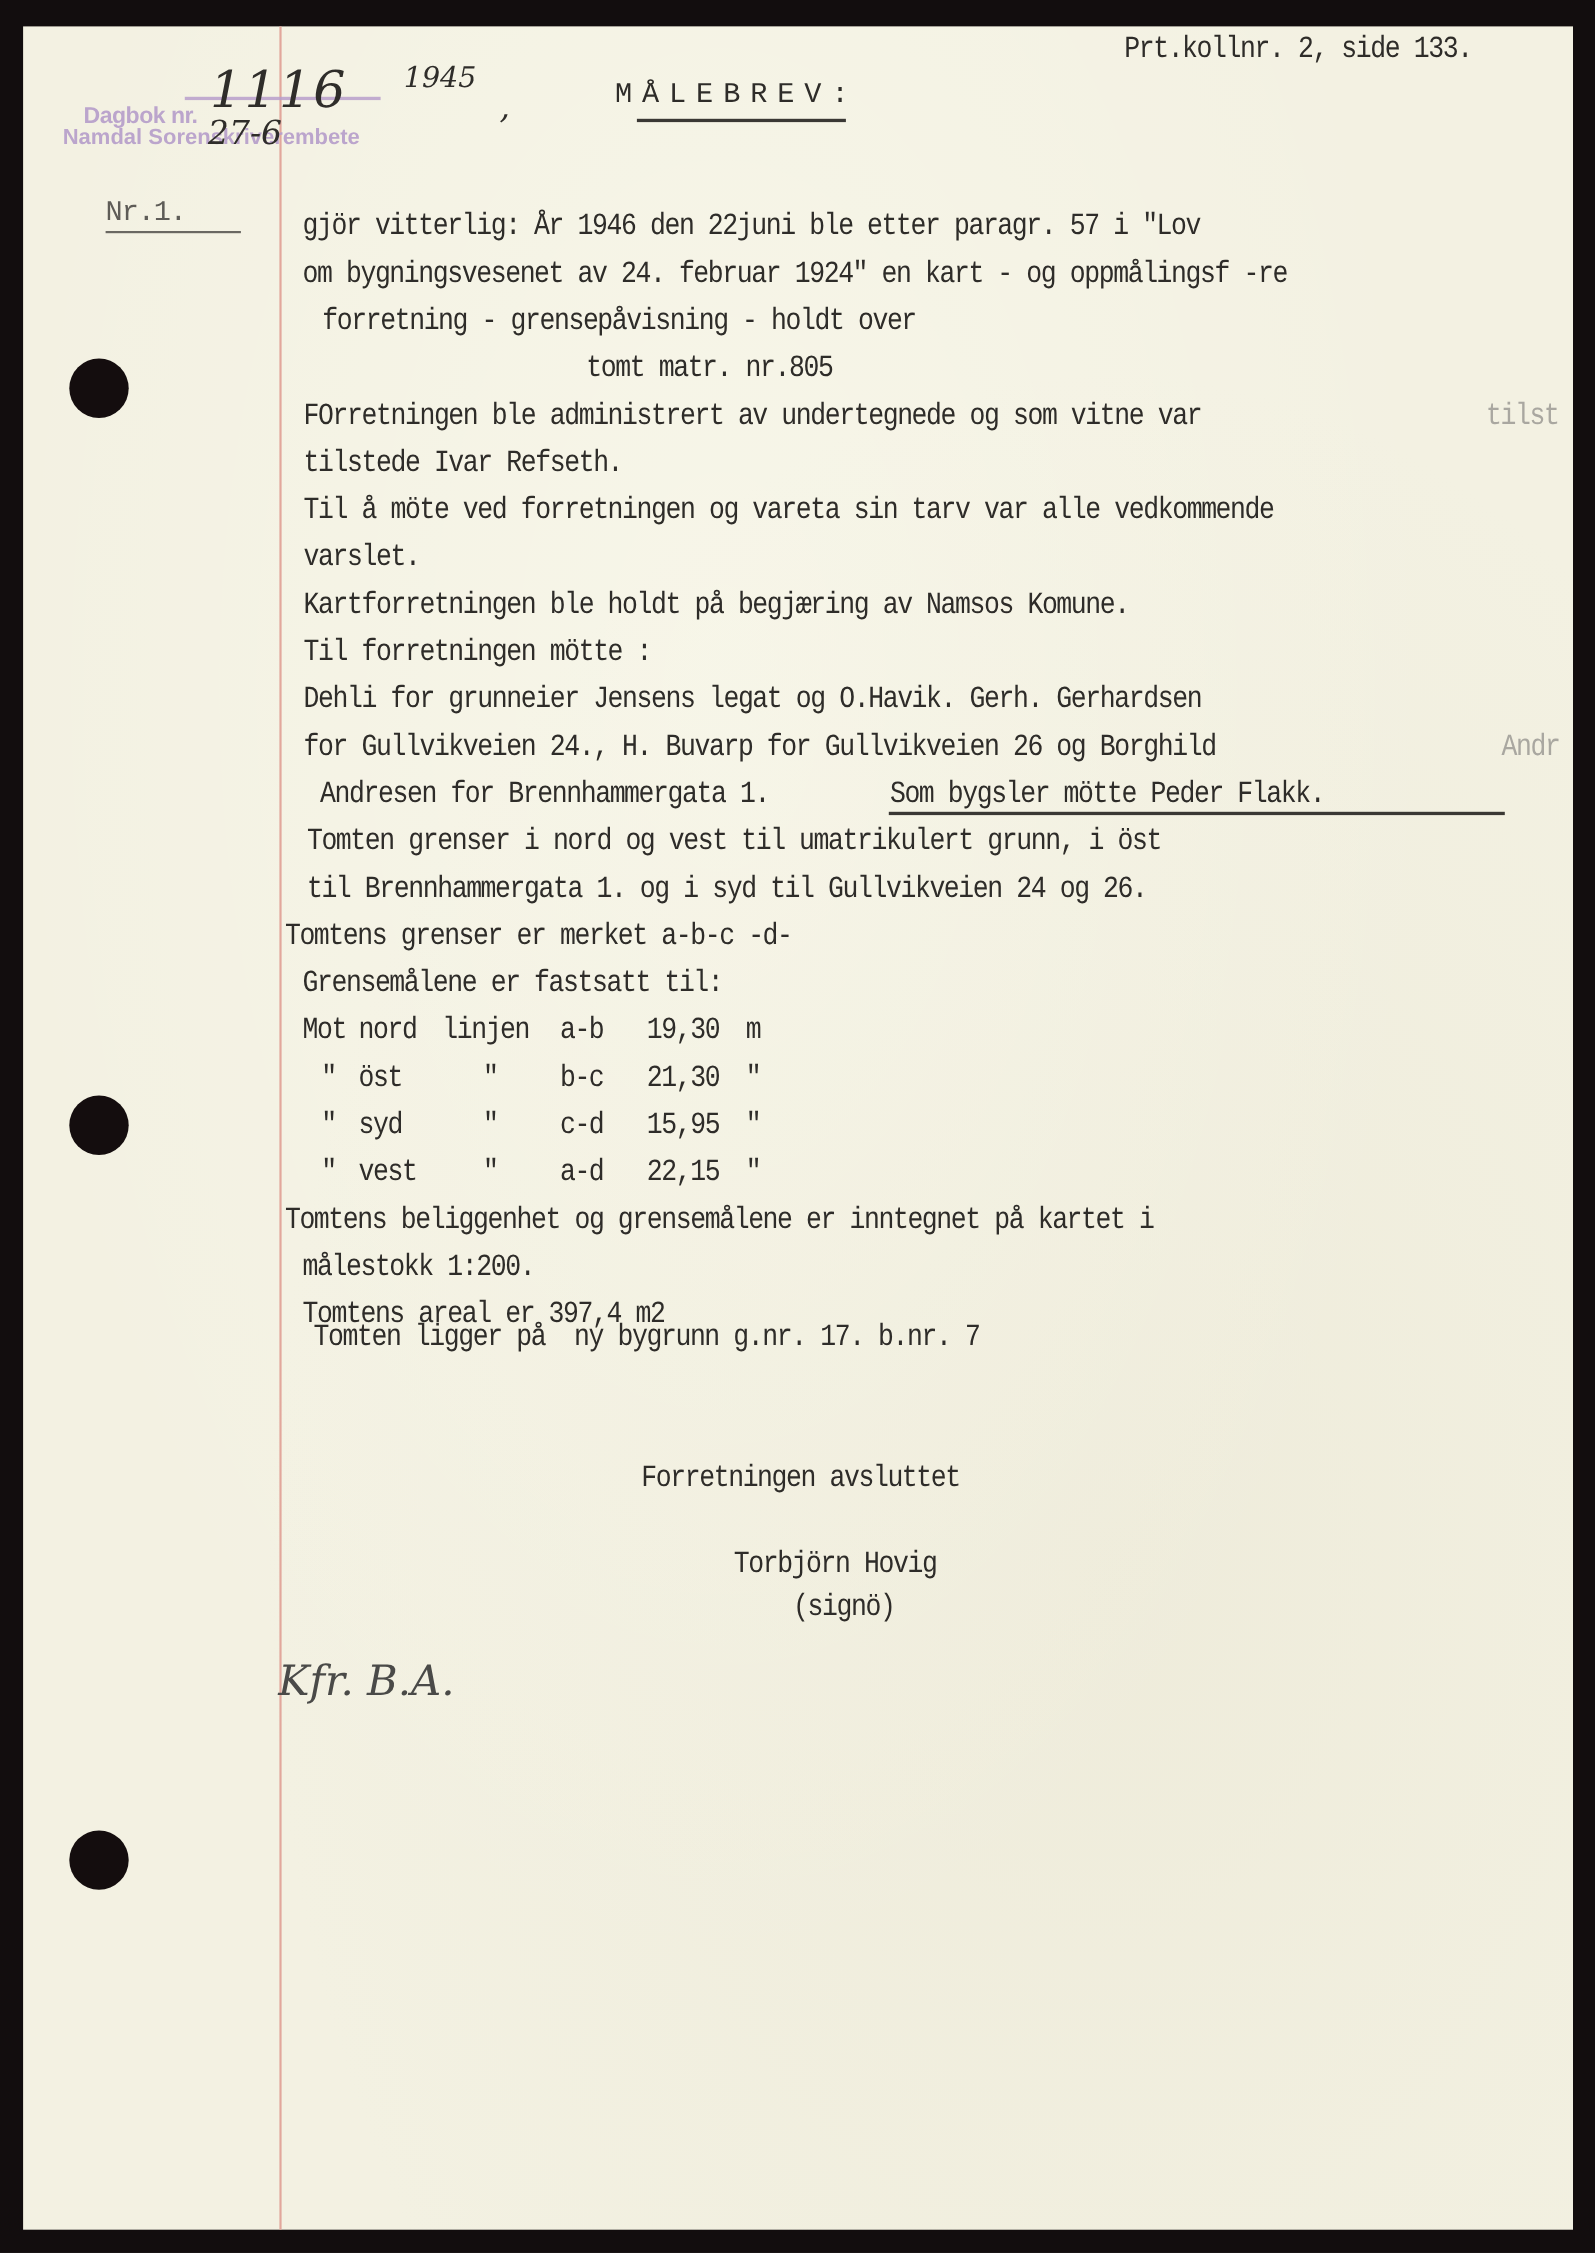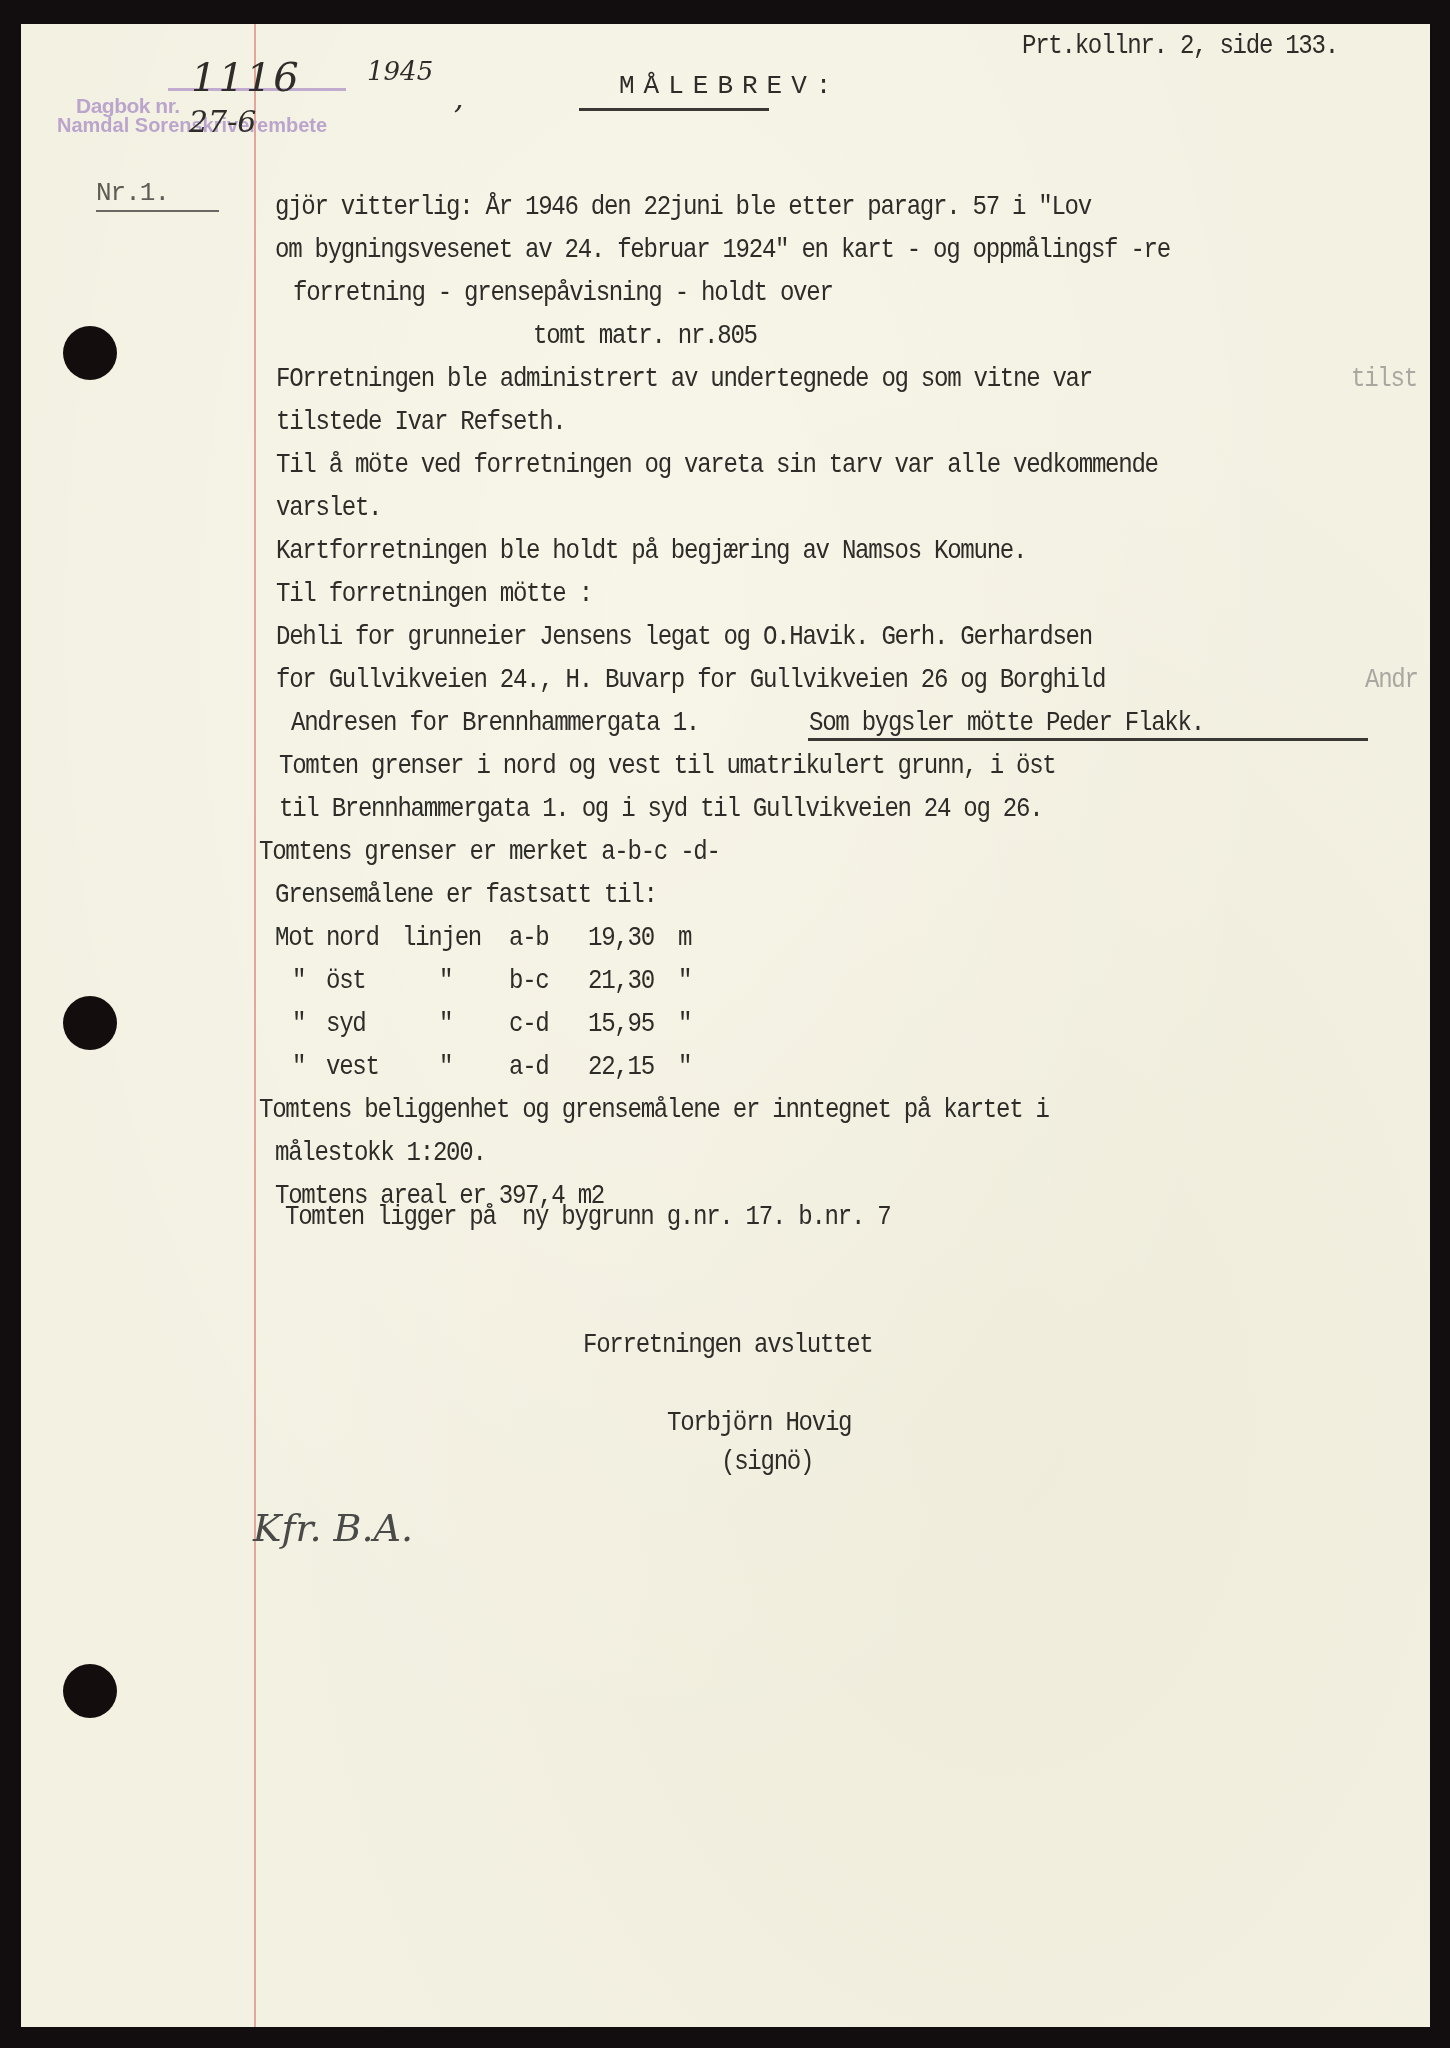--- a/index.html
+++ b/index.html
@@ -56,21 +56,21 @@
       opacity: 0.85;
     }
     .stamp-line2 { left: 36px; top: 90px; font-size: 20px; letter-spacing: 0px; font-weight: bold; }
     .hand {
       position: absolute;
       font-family: "DejaVu Serif", serif;
       font-style: italic;
       color: #2f2d2a;
       white-space: nowrap;
     }
-    .hand-nr { left: 170px; top: 30px; font-size: 40px; letter-spacing: 2px; }
+    .hand-nr { left: 170px; top: 30px; font-size: 46px; letter-spacing: 2px; }
     .hand-year { left: 346px; top: 32px; font-size: 26px; }
     .hand-date { left: 168px; top: 70px; font-size: 30px; margin-top: 10px; }
     .hand-comma { left: 433px; top: 56px; font-size: 30px; }
     .hand-initials { left: 232px; top: 1482px; font-size: 38px; color: #4a4a48; }
     .type {
       position: absolute;
       font-family: "Liberation Mono", monospace;
       color: #2e2c29;
       white-space: pre;
       font-size: 28px;
@@ -116,21 +116,21 @@
 
   <div class="hand hand-nr">1116</div>
   <div class="hand hand-year">1945</div>
   <div class="hand hand-date">27-6</div>
   <div class="hand hand-comma">,</div>
 
   <div class="nr-label">Nr.1.</div>
   <div class="underline-bar" style="left:75px; top:186px; width:123px; height:2px; background:#6a6862;"></div>
 
   <div class="type" style="left:1001px; top:6px;">Prt.kollnr. 2, side 133.</div>
-  <div class="type wide" style="left:598px; top:47px; letter-spacing:9px;">MÅLEBREV:</div>
+  <div class="type wide" style="left:538px; top:47px; letter-spacing:9px;">MÅLEBREV:</div>
   <div class="underline-bar" style="left:558px; top:84px; width:190px;"></div>
 
   <div class="type" style="left:254px; top:167px;">gjör vitterlig: År 1946 den 22juni ble etter paragr. 57 i "Lov</div>
   <div class="type" style="left:254px; top:210px;">om bygningsvesenet av 24. februar 1924" en kart - og oppmålingsf -re</div>
   <div class="type" style="left:272px; top:253px;">forretning - grensepåvisning - holdt over</div>
   <div class="type" style="left:512px; top:296px;">tomt matr. nr.805</div>
   <div class="type" style="left:255px; top:339px;">FOrretningen ble administrert av undertegnede og som vitne var</div>
   <div class="type faded" style="left:1330px; top:339px;">tilst</div>
   <div class="type" style="left:255px; top:382px;">tilstede Ivar Refseth.</div>
   <div class="type" style="left:255px; top:425px;">Til å möte ved forretningen og vareta sin tarv var alle vedkommende</div>

